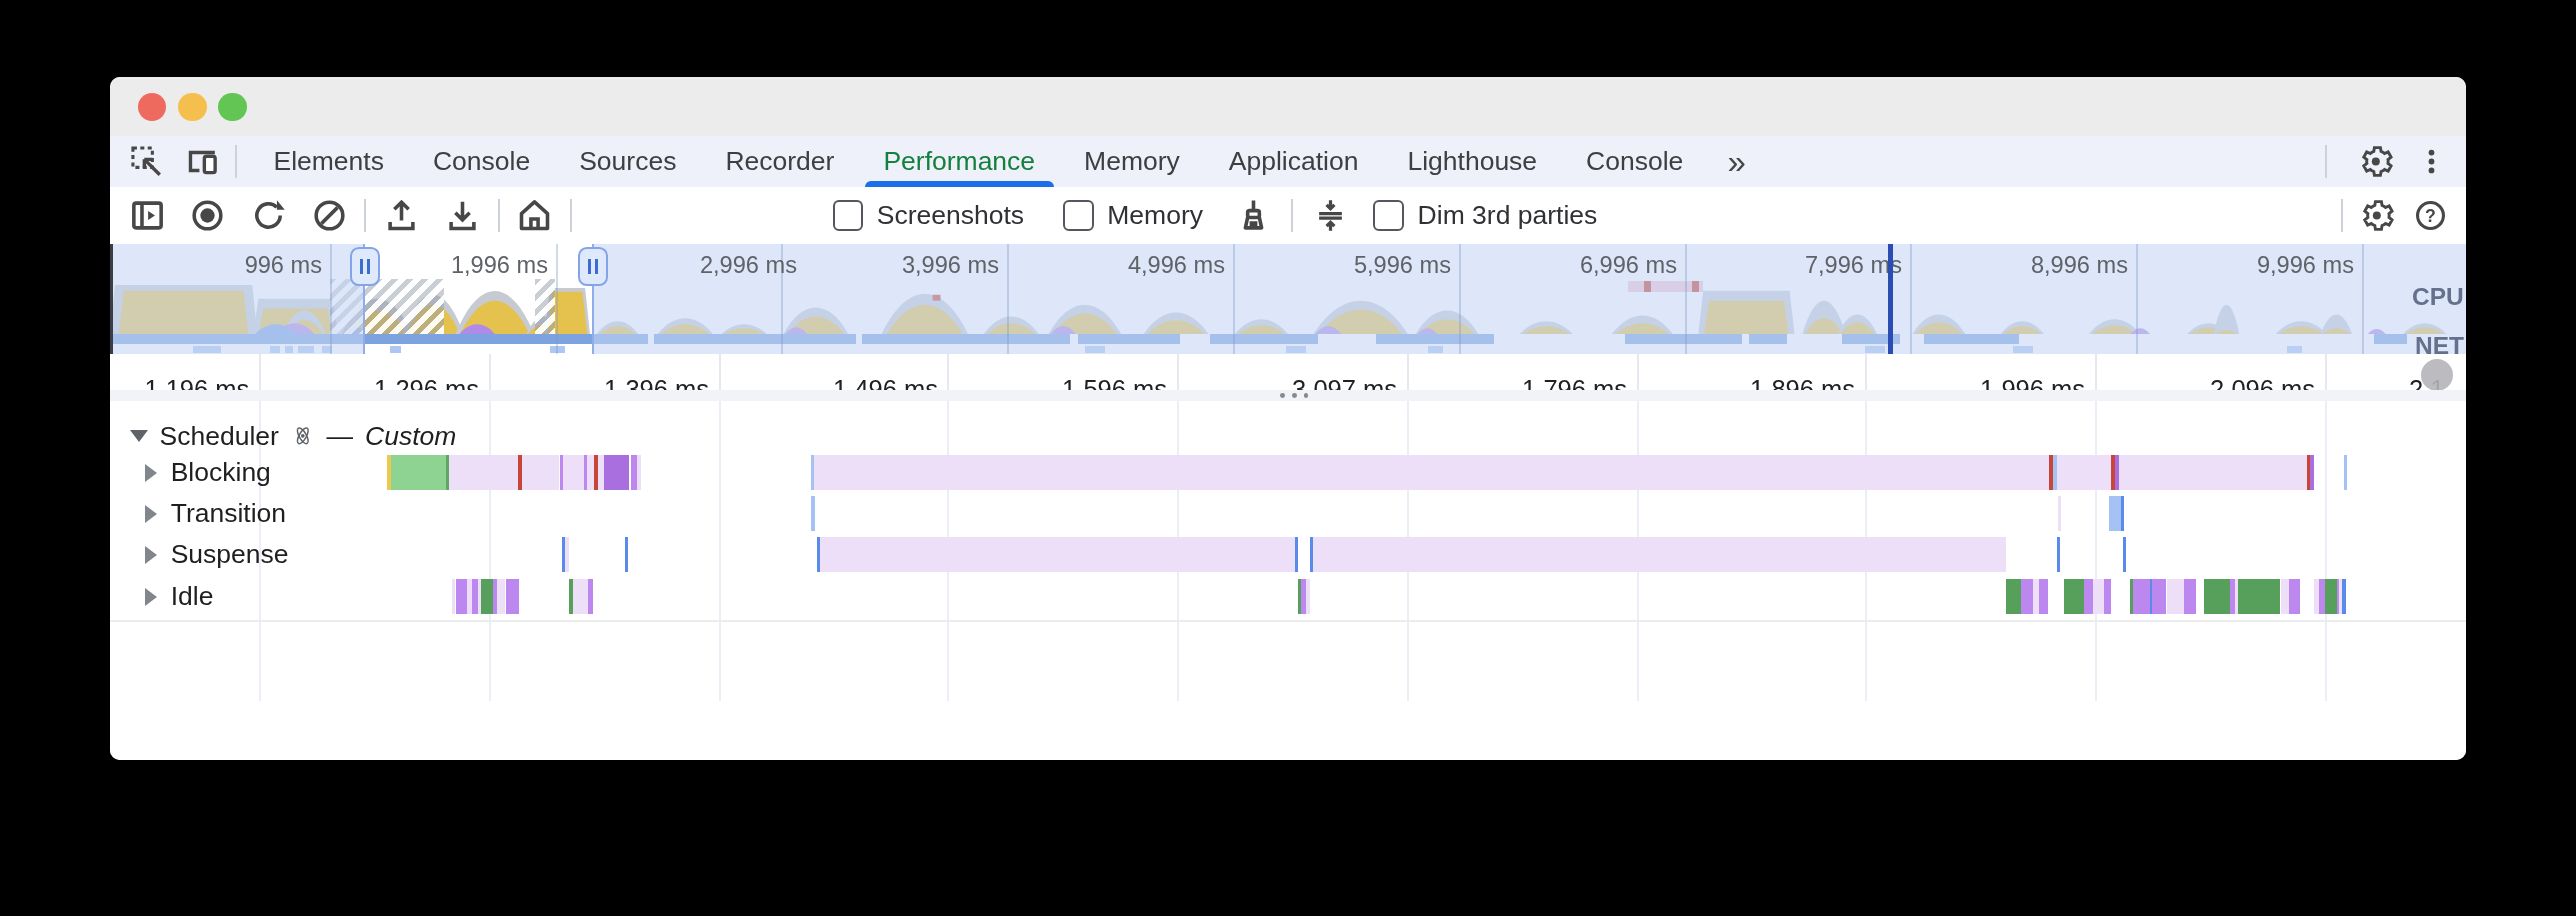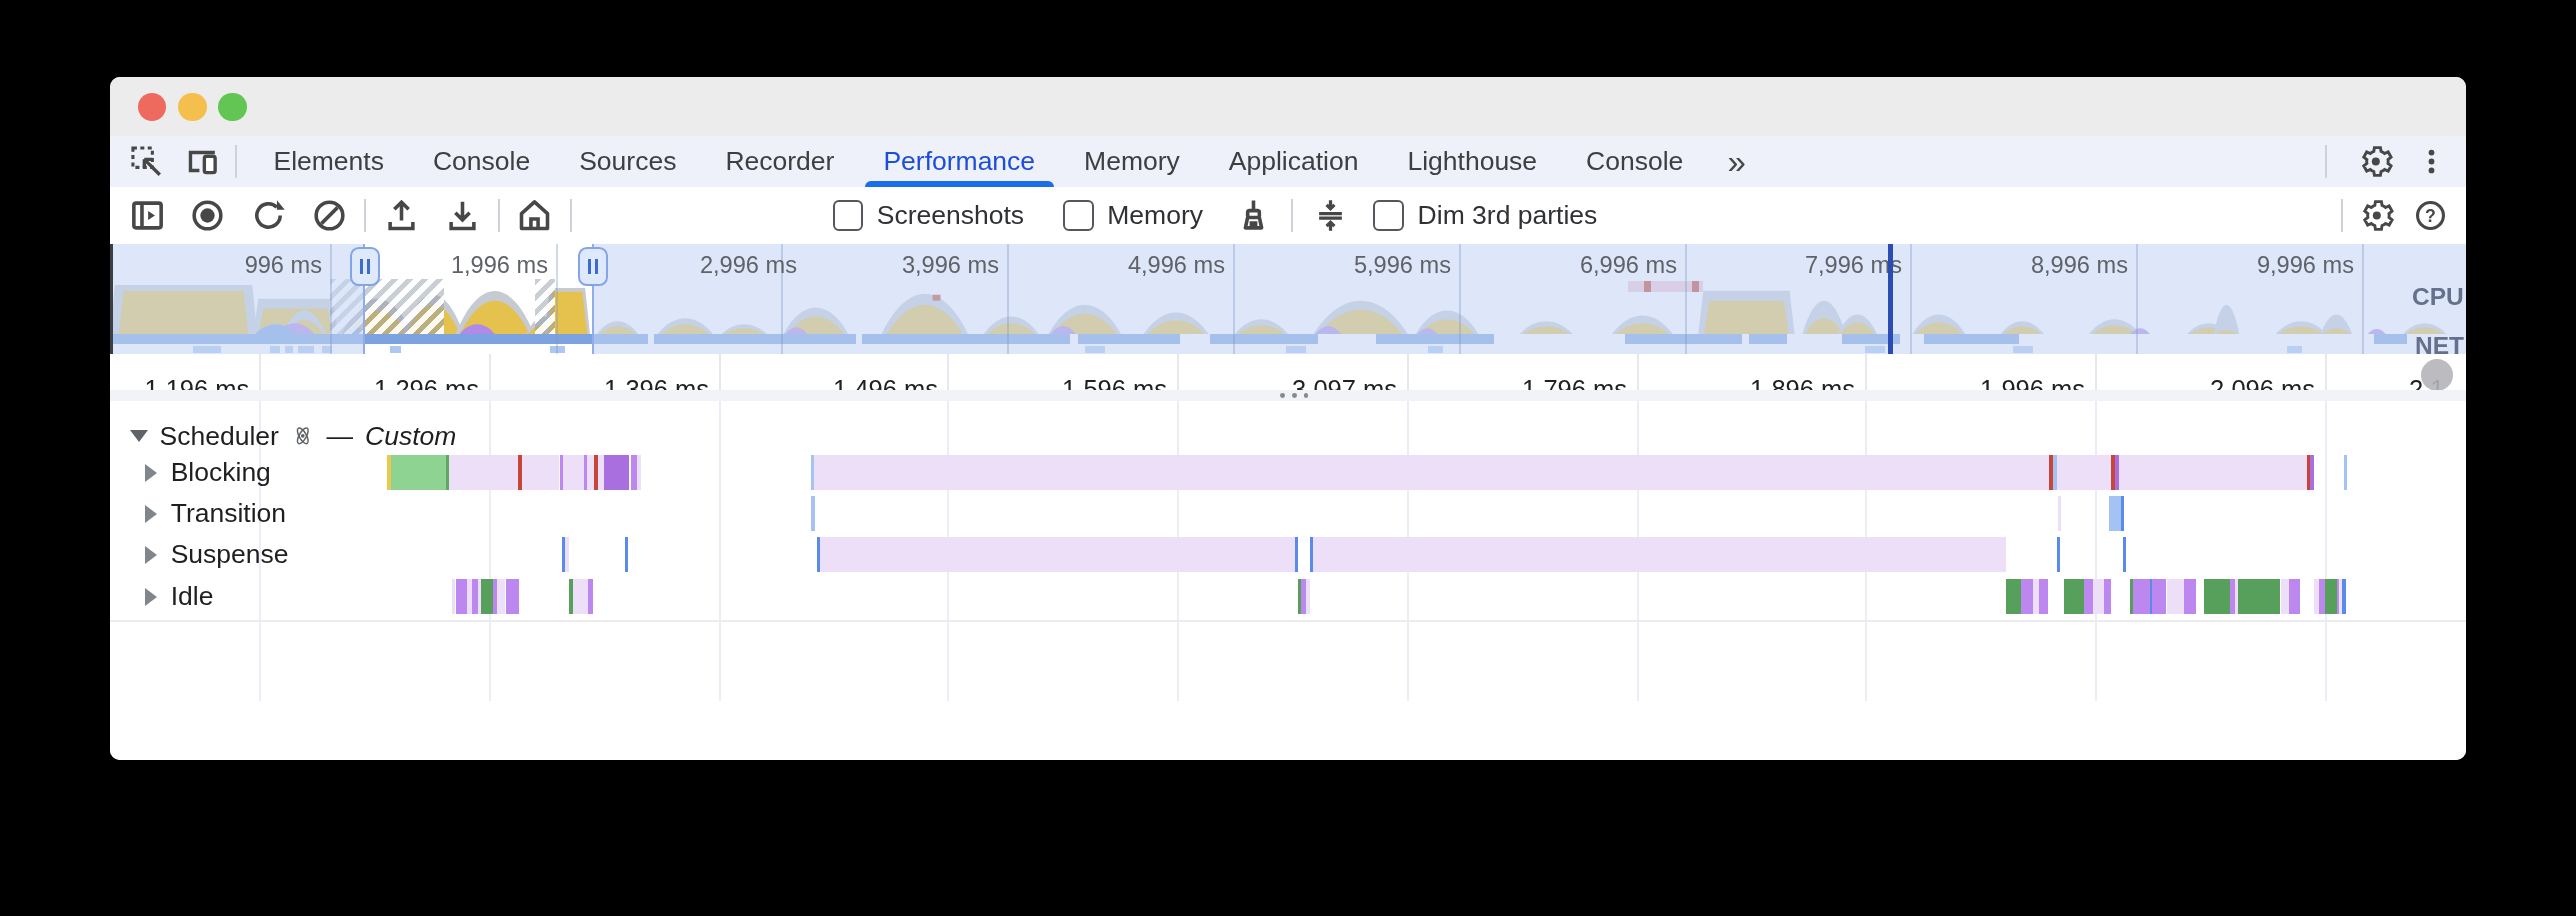--- a/index.html
+++ b/index.html
@@ -7,21 +7,21 @@
   .window{position:absolute;left:110px;top:77px;width:2356px;height:683px;background:#fff;border-radius:10px;overflow:hidden;box-shadow:0 33px 88px rgba(0,0,0,.6);}
   
   .titlebar{position:absolute;left:0;top:0;width:100%;height:59px;background:#ececec;border-bottom:2px solid #d8d8d8;}
   .light{position:absolute;top:15.7px;width:28.5px;height:28.5px;border-radius:50%;}
   
   .tabbar{position:absolute;left:0;top:59px;width:100%;height:51px;background:#eef1f9;border-bottom:2px solid #d9dde7;display:flex;align-items:center;}
   .tb-icon{width:41px;height:41px;margin-left:15.7px;display:flex;align-items:center;justify-content:center;border-radius:5.9px;flex:0 0 auto;}
   .vsep{width:2px;height:33px;background:#cdd1da;margin:0 11.8px;flex:0 0 auto;}
   .tabs{display:flex;height:100%;align-items:stretch;}
   .tab{display:flex;align-items:center;padding:0 24.5px;font-size:26.5px;color:#3c4043;position:relative;white-space:nowrap;cursor:default;}
-  .tab.active{color:#1d4ed8;}
+  .tab.active{color:#15803d;}
   .tab.active::after{content:"";position:absolute;left:5.9px;right:5.9px;bottom:0px;height:5.9px;background:#1a6fe8;border-radius:5.9px 5.9px 0 0;}
   .tab-more{font-size:33px;color:#474747;padding:0 19.6px;display:flex;align-items:center;}
   .tabbar-right{margin-left:auto;display:flex;align-items:center;height:100%;padding-right:13.7px;}
   
   .toolbar{position:absolute;left:0;top:110px;width:100%;height:57px;background:#fff;display:flex;align-items:center;}
   .t-icon{width:43px;height:43px;display:flex;align-items:center;justify-content:center;border-radius:5.9px;flex:0 0 auto;}
   .chk{display:flex;align-items:center;gap:13.7px;font-size:26.5px;color:#303134;flex:0 0 auto;}
   .box{width:26.5px;height:26.5px;border:2.9px solid #54575d;border-radius:5.9px;background:#fff;flex:0 0 auto;}
   .toolbar-right{margin-left:auto;display:flex;align-items:center;padding-right:13.7px;}
   

